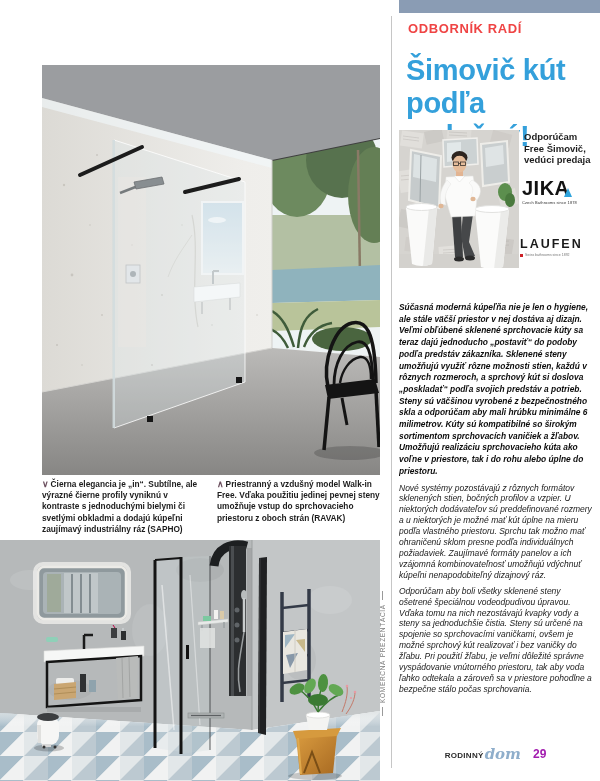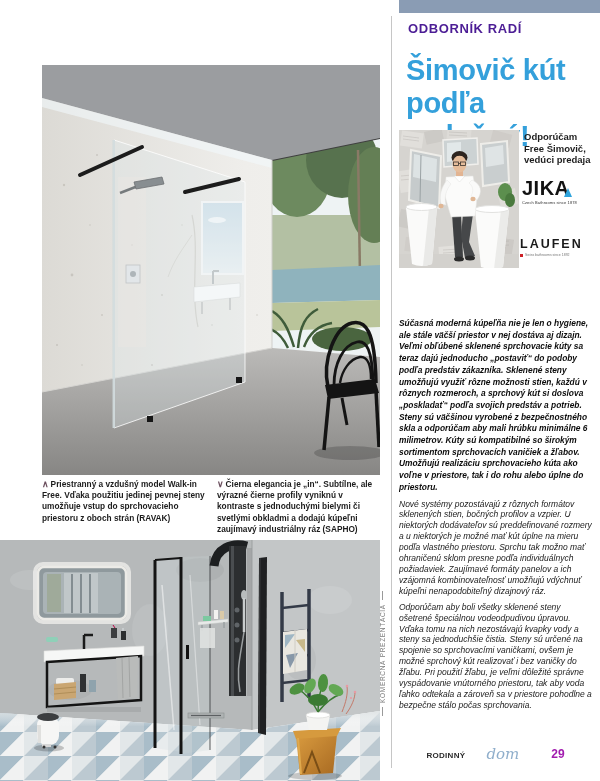--- a/index.html
+++ b/index.html
@@ -3,21 +3,21 @@
 <meta charset="utf-8">
 <style>
   * { margin:0; padding:0; box-sizing:border-box; }
   html,body { width:600px; height:781px; }
   body { font-family:"Liberation Sans", sans-serif; background:#ffffff; }
   .page { position:relative; width:600px; height:781px; background:#fff; overflow:hidden; }
 
   
   .top-bar { position:absolute; left:399px; top:0; width:201px; height:13px; background:#8A9CB4; }
   .v-divider { position:absolute; left:391px; top:16px; width:1px; height:752px; background:#c6c6c6; }
-  .section-label { position:absolute; left:408px; top:21px; font-size:13px; font-weight:bold; letter-spacing:0.6px; color:#4c1d95; }
+  .section-label { position:absolute; left:408px; top:21px; font-size:13px; font-weight:bold; letter-spacing:0.6px; color:#ef4444; }
   .title { position:absolute; left:406px; top:54px; font-size:29px; line-height:33px; font-weight:bold; color:#34A0DB; letter-spacing:-0.3px; }
 
   .man-photo { position:absolute; left:399px; top:130px; width:120px; height:138px; }
   .man-photo svg { display:block; width:100%; height:100%; }
 
   .expert { position:absolute; left:524px; top:131px; width:74px; font-size:9.5px; font-weight:bold; line-height:11.5px; color:#1e1e1e; }
 
   .logo-jika { position:absolute; left:522px; top:162px; width:76px;margin-top:16px; }
   .jika-row { display:flex; align-items:flex-end; }
   .jika-text { font-size:20px; font-weight:bold; letter-spacing:0.5px; color:#121212; line-height:20px; }
@@ -28,26 +28,26 @@
   .roca-text { font-size:20px; font-weight:bold; color:#0E72B8; letter-spacing:0.5px; line-height:20px; }
   .roca-swoosh { display:block; margin-top:0px; }
 
   .logo-laufen { position:absolute; left:520px; top:237px; width:78px; }
   .laufen-text { font-size:12.5px; font-weight:bold; letter-spacing:2px; color:#1a1a1a; }
   .laufen-tagline { font-size:3.5px; color:#777; margin-top:2px; white-space:nowrap; display:flex; align-items:center; gap:2px; }
   .laufen-red { display:inline-block; width:3px; height:3px; background:#cc2127; }
 
   
   .article { position:absolute; left:399px; top:302px; width:193px; max-height:438px; overflow:hidden; color:#1a1a1a; }
-  .article .lead { font-style:italic; font-weight:bold; font-size:8.4px; line-height:11.7px; color:#0d0d0d;margin-top:16px; }
+  .article .lead { font-style:italic; font-weight:bold; font-size:8.4px; line-height:11.7px; color:#0d0d0d; }
   .article p.body-par { font-style:italic; font-weight:400; font-size:8.5px; line-height:10.9px; color:#222; margin-top:5px; }
 
-  .footer { position:absolute; left:399px; top:744px; width:193px; display:flex; align-items:baseline; justify-content:center;gap:20px; }
+  .footer { position:absolute; left:399px; top:744px; width:193px; display:flex; align-items:baseline; justify-content:center; }
   .footer-magazine { font-size:8px; font-weight:bold; letter-spacing:0.3px; color:#2b2b2b; }
-  .footer-script { font-family:"DejaVu Serif", serif; font-style:italic; font-weight:normal; font-size:15px; color:#8FAECB; margin-left:1px; margin-right:12px; position:relative; top:1px; }
+  .footer-script { font-family:"DejaVu Serif", serif; font-style:italic; font-weight:bold; font-size:15px; color:#8FAECB; margin-left:1px; margin-right:12px; position:relative; top:1px; }
   .footer-page { font-size:12px; font-weight:bold; color:#a21caf; }
 
   .vertical-label { position:absolute; left:379px; top:716px; transform-origin:0 0; transform:rotate(-90deg); display:flex; align-items:center; gap:4px; font-size:6.5px; color:#7d7d7d; letter-spacing:0.7px; white-space:nowrap; }
   .vl-line { width:9px; height:1px; background:#9a9a9a; }
 
   
   .photo-top { position:absolute; left:42px; top:65px; width:338px; height:410px; }
   .photo-top svg { display:block; width:100%; height:100%; }
   .photo-bottom { position:absolute; left:0; top:540px; width:380px; height:241px; }
   .photo-bottom svg { display:block; width:100%; height:100%; }
@@ -267,24 +267,24 @@
         <polygon points="283,320 333,314 337,328 286,334" fill="#141414"></polygon>
         <line x1="287" y1="332" x2="282" y2="385" stroke="#141414" stroke-width="3.5"></line>
         <line x1="334" y1="326" x2="337" y2="382" stroke="#141414" stroke-width="3.5"></line>
         <line x1="300" y1="333" x2="305" y2="360" stroke="#141414" stroke-width="3"></line>
       </g>
     </svg>
   </div>
 
   <div class="captions">
     <div class="caption">
-      <span class="caption-marker">∧</span><span>Priestranný a vzdušný model Walk-in Free. Vďaka použitiu jedinej pevnej steny umožňuje vstup do sprchovacieho priestoru z oboch strán (RAVAK)</span>
+      <span class="caption-marker">∨</span><span>Čierna elegancia je „in“. Subtílne, ale výrazné čierne profily vyniknú v kontraste s jednoduchými bielymi či svetlými obkladmi a dodajú kúpeľni zaujímavý industriálny ráz (SAPHO)</span>
     </div>
     <div class="caption">
-      <span class="caption-marker">∨</span><span>Čierna elegancia je „in“. Subtílne, ale výrazné čierne profily vyniknú v kontraste s jednoduchými bielymi či svetlými obkladmi a dodajú kúpeľni zaujímavý industriálny ráz (SAPHO)</span>
+      <span class="caption-marker">∧</span><span>Priestranný a vzdušný model Walk-in Free. Vďaka použitiu jedinej pevnej steny umožňuje vstup do sprchovacieho priestoru z oboch strán (RAVAK)</span>
     </div>
   </div>
 
   <div class="photo-bottom">
     <svg viewBox="0 0 380 241">
       <defs>
         <pattern id="tiles" width="48" height="24" patternUnits="userSpaceOnUse">
           <rect width="48" height="24" fill="#eef0f0"></rect>
           <polygon points="0,0 24,0 0,24" fill="#a9bdc9"></polygon>
           <polygon points="24,0 24,24 0,24" fill="#f1f2f2"></polygon>

